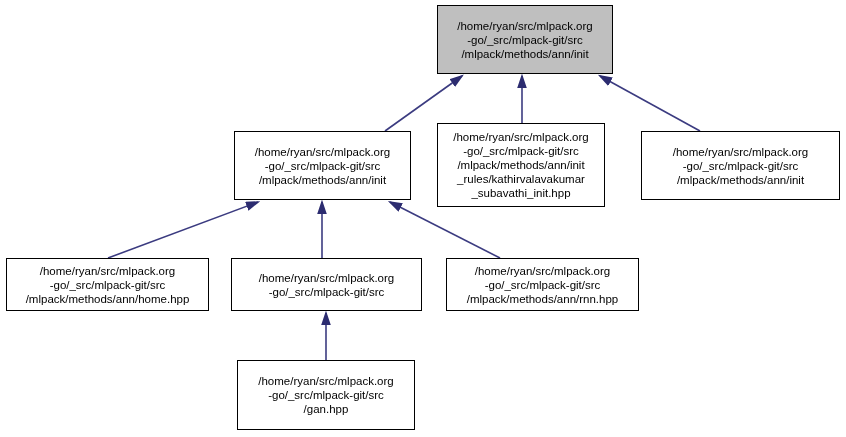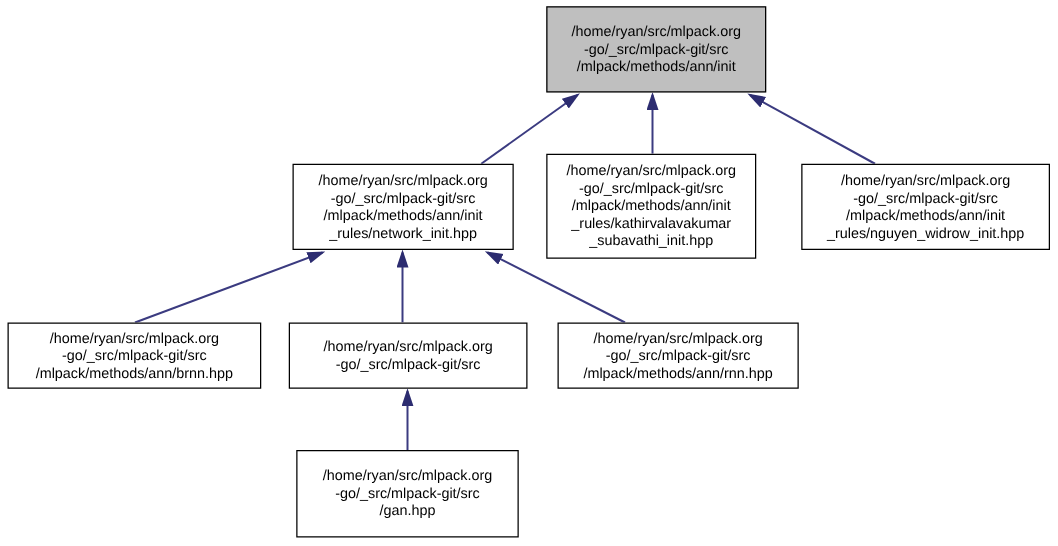--- a/index.html
+++ b/index.html
@@ -63,21 +63,21 @@
         <line x1="522" y1="123" x2="522" y2="76" stroke="#3b3b80" stroke-width="1.6" marker-end="url(#arrowhead)"></line>
         <line x1="700" y1="131" x2="600" y2="76" stroke="#3b3b80" stroke-width="1.6" marker-end="url(#arrowhead)"></line>
         <line x1="108" y1="258" x2="258" y2="202" stroke="#3b3b80" stroke-width="1.6" marker-end="url(#arrowhead)"></line>
         <line x1="322" y1="258" x2="322" y2="202" stroke="#3b3b80" stroke-width="1.6" marker-end="url(#arrowhead)"></line>
         <line x1="500" y1="258" x2="390" y2="202" stroke="#3b3b80" stroke-width="1.6" marker-end="url(#arrowhead)"></line>
         <line x1="326" y1="360" x2="326" y2="313" stroke="#3b3b80" stroke-width="1.6" marker-end="url(#arrowhead)"></line>
       </g>
   </svg>
   <div id="node-layer">
       <div class="node root" style="left: 437px; top: 5px; width: 176px; height: 69px; background: rgb(191, 191, 191); border-color: rgb(0, 0, 0); color: rgb(0, 0, 0);"><span class="line">/home/ryan/src/mlpack.org</span><span class="line">-go/_src/mlpack-git/src</span><span class="line">/mlpack/methods/ann/init</span></div>
-      <div class="node" style="left: 234px; top: 131px; width: 177px; height: 69px; background: rgb(255, 255, 255); border-color: rgb(0, 0, 0); color: rgb(0, 0, 0);"><span class="line">/home/ryan/src/mlpack.org</span><span class="line">-go/_src/mlpack-git/src</span><span class="line">/mlpack/methods/ann/init</span><span class="line">_rules/network_init.hpp</span></div>
+      <div class="node" style="left: 234px; top: 131px; width: 177px; height: 69px; background: rgb(255, 255, 255); border-color: rgb(0, 0, 0); color: rgb(0, 0, 0);"><span class="line">/home/ryan/src/mlpack.org</span><span class="line">-go/_src/mlpack-git/src</span><span class="line">/mlpack/methods/ann/init</span></div>
       <div class="node" style="left: 437px; top: 123px; width: 168px; height: 84px; background: rgb(255, 255, 255); border-color: rgb(0, 0, 0); color: rgb(0, 0, 0);"><span class="line">/home/ryan/src/mlpack.org</span><span class="line">-go/_src/mlpack-git/src</span><span class="line">/mlpack/methods/ann/init</span><span class="line">_rules/kathirvalavakumar</span><span class="line">_subavathi_init.hpp</span></div>
-      <div class="node" style="left: 641px; top: 131px; width: 199px; height: 69px; background: rgb(255, 255, 255); border-color: rgb(0, 0, 0); color: rgb(0, 0, 0);"><span class="line">/home/ryan/src/mlpack.org</span><span class="line">-go/_src/mlpack-git/src</span><span class="line">/mlpack/methods/ann/init</span><span class="line">_rules/nguyen_widrow_init.hpp</span></div>
-      <div class="node" style="left: 6px; top: 258px; width: 203px; height: 53px; background: rgb(255, 255, 255); border-color: rgb(0, 0, 0); color: rgb(0, 0, 0);"><span class="line">/home/ryan/src/mlpack.org</span><span class="line">-go/_src/mlpack-git/src</span><span class="line">/mlpack/methods/ann/brnn.hpp</span></div>
+      <div class="node" style="left: 641px; top: 131px; width: 199px; height: 69px; background: rgb(255, 255, 255); border-color: rgb(0, 0, 0); color: rgb(0, 0, 0);"><span class="line">/home/ryan/src/mlpack.org</span><span class="line">-go/_src/mlpack-git/src</span><span class="line">/mlpack/methods/ann/init</span></div>
+      <div class="node" style="left: 6px; top: 258px; width: 203px; height: 53px; background: rgb(255, 255, 255); border-color: rgb(0, 0, 0); color: rgb(0, 0, 0);"><span class="line">/home/ryan/src/mlpack.org</span><span class="line">-go/_src/mlpack-git/src</span><span class="line">/mlpack/methods/ann/home.hpp</span></div>
       <div class="node" style="left: 231px; top: 258px; width: 191px; height: 53px; background: rgb(255, 255, 255); border-color: rgb(0, 0, 0); color: rgb(0, 0, 0);"><span class="line">/home/ryan/src/mlpack.org</span><span class="line">-go/_src/mlpack-git/src</span></div>
       <div class="node" style="left: 446px; top: 258px; width: 193px; height: 53px; background: rgb(255, 255, 255); border-color: rgb(0, 0, 0); color: rgb(0, 0, 0);"><span class="line">/home/ryan/src/mlpack.org</span><span class="line">-go/_src/mlpack-git/src</span><span class="line">/mlpack/methods/ann/rnn.hpp</span></div>
       <div class="node" style="left: 237px; top: 360px; width: 178px; height: 70px; background: rgb(255, 255, 255); border-color: rgb(0, 0, 0); color: rgb(0, 0, 0);"><span class="line">/home/ryan/src/mlpack.org</span><span class="line">-go/_src/mlpack-git/src</span><span class="line">/gan.hpp</span></div>
     </div>
 </div>
 
 </body></html>

